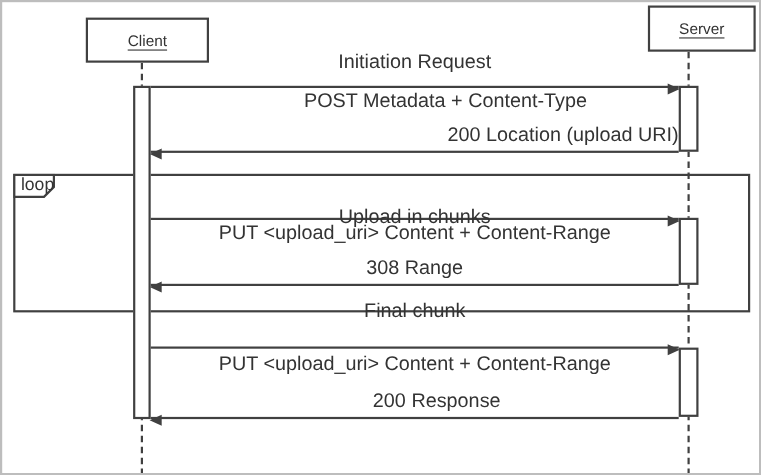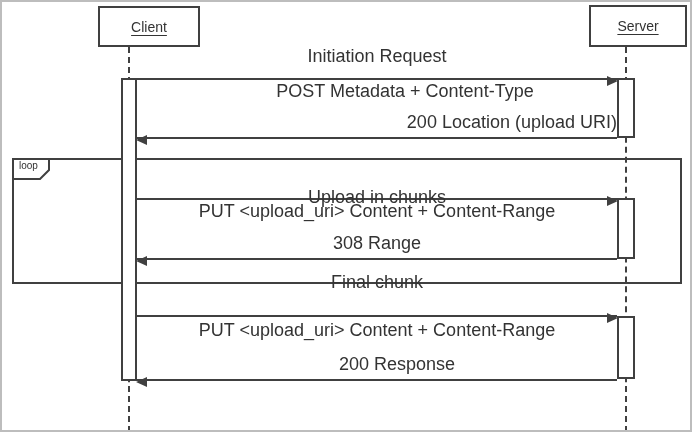--- a/index.html
+++ b/index.html
@@ -81,33 +81,33 @@
     left: 10px; top: 156px;
     width: 670px; height: 126px;
     box-sizing: border-box;
     border: 2px solid #404040;
     z-index: 2;
   }
   .loop-tab-shape { position: absolute; left: 10px; top: 156px; z-index: 6; }
   .loop-tab-label {
     position: absolute;
     left: 17px; top: 158px;
-    font-size: 10px;
+    font-size: 16px;
     z-index: 7;
   }
 </style>
 </head>
 <body>
 
 <div class="canvas">
 
   <div class="lifeline" style="left:126px; top:45px; height:385px;"></div>
   <div class="lifeline" style="left:623px; top:45px; height:385px;"></div>
 
-  <div class="actor-box" style="left:76px; top:4px; width:102px; height:41px;margin-left:20px;">
+  <div class="actor-box" style="left:76px; top:14px; width:112px; height:41px;">
     <span class="actor-label">Client</span>
   </div>
   <div class="actor-box" style="left:587px; top:3px; width:98px; height:42px;text-align:center;">
     <span class="actor-label">Server</span>
   </div>
 
   <div class="loop-frame"></div>
   <svg class="loop-tab-shape" width="42" height="24" viewBox="0 0 42 24">
     <path d="M1,1 L37,1 L37,12 L28,21 L1,21 Z" fill="#ffffff" stroke="#404040" stroke-width="2"></path>
   </svg>

